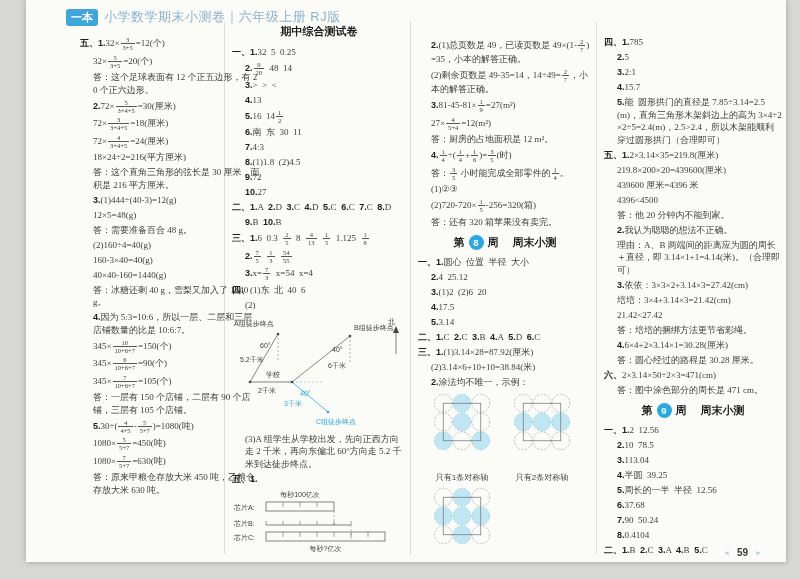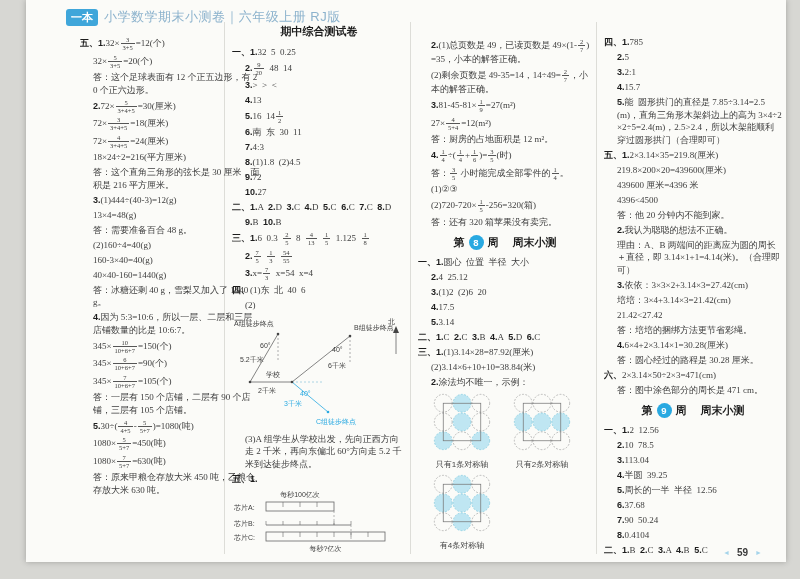--- a/index.html
+++ b/index.html
@@ -23,21 +23,21 @@
   .col-heading{text-align:center;font-family:"Liberation Sans",sans-serif;font-weight:bold;
         font-size:11px;color:#1d1d1d;margin:0 0 7px 0;}
   .week{display:flex;align-items:center;justify-content:center;gap:4px;margin:7px 0 6px 0;
         font-family:"Liberation Sans",sans-serif;font-weight:bold;font-size:11px;color:#1d1d1d;}
   .week .badge{width:15px;height:15px;border-radius:50%;background:#29a9e1;color:#fff;
         display:inline-flex;align-items:center;justify-content:center;font-size:9.5px;}
   .week .wtitle{margin-left:10px;}
   .diagram{margin:2px 0 3px 0;}
   .circle-row{display:flex;gap:20px;margin:3px 0 2px 14px;}
   .circle-fig{text-align:center;}
-  .circle-cap{font-size:8px;color:#444;margin-top:5px;font-family:"Liberation Sans",sans-serif;}
+  .circle-cap{font-size:8px;color:#444;margin-top:18px;font-family:"Liberation Sans",sans-serif;}
   .pager{position:absolute;right:24px;bottom:4px;display:flex;align-items:center;gap:7px;}
   .pg-arrow{color:#a5d4ea;font-size:7px;line-height:10px;}
   .pg-num{font-family:"Liberation Sans",sans-serif;font-weight:bold;font-size:10px;color:#3a3a3a;}
   svg text{font-family:"Liberation Sans","DejaVu Sans",sans-serif;}
 </style>
 </head>
 <body>
 
 <div class="page">
   <div class="hdr">
@@ -52,21 +52,21 @@
   <div class="col" style="left:14px;top:36px;width:180px;margin-left:40px;">
       <div class="ln"><span class="b">五、1.</span>32×<span class="frac"><span class="fn">3</span><span class="fd">3+5</span></span>=12(个)</div>
       <div class="ln i1">32×<span class="frac"><span class="fn">5</span><span class="fd">3+5</span></span>=20(个)</div>
       <div class="ln i1">答：这个足球表面有 12 个正五边形，有 20 个正六边形。</div>
       <div class="ln i1"><span class="b">2.</span>72×<span class="frac"><span class="fn">5</span><span class="fd">3+4+5</span></span>=30(厘米)</div>
       <div class="ln i1">72×<span class="frac"><span class="fn">3</span><span class="fd">3+4+5</span></span>=18(厘米)</div>
       <div class="ln i1">72×<span class="frac"><span class="fn">4</span><span class="fd">3+4+5</span></span>=24(厘米)</div>
       <div class="ln i1">18×24÷2=216(平方厘米)</div>
       <div class="ln i1">答：这个直角三角形的弦长是 30 厘米，面积是 216 平方厘米。</div>
       <div class="ln i1"><span class="b">3.</span>(1)444÷(40-3)=12(g)</div>
-      <div class="ln i1">13×4=48(g)</div>
+      <div class="ln i1">12×5=48(g)</div>
       <div class="ln i1">答：需要准备百合 48 g。</div>
       <div class="ln i1">(2)160÷4=40(g)</div>
       <div class="ln i1">160-3×40=40(g)</div>
       <div class="ln i1">40×40-160=1440(g)</div>
       <div class="ln i1">答：冰糖还剩 40 g，雪梨又加入了 1440 g。</div>
       <div class="ln i1"><span class="b">4.</span>因为 5:3=10:6，所以一层、二层和三层店铺数量的比是 10:6:7。</div>
       <div class="ln i1">345×<span class="frac"><span class="fn">10</span><span class="fd">10+6+7</span></span>=150(个)</div>
       <div class="ln i1">345×<span class="frac"><span class="fn">6</span><span class="fd">10+6+7</span></span>=90(个)</div>
       <div class="ln i1">345×<span class="frac"><span class="fn">7</span><span class="fd">10+6+7</span></span>=105(个)</div>
       <div class="ln i1">答：一层有 150 个店铺，二层有 90 个店铺，三层有 105 个店铺。</div>

